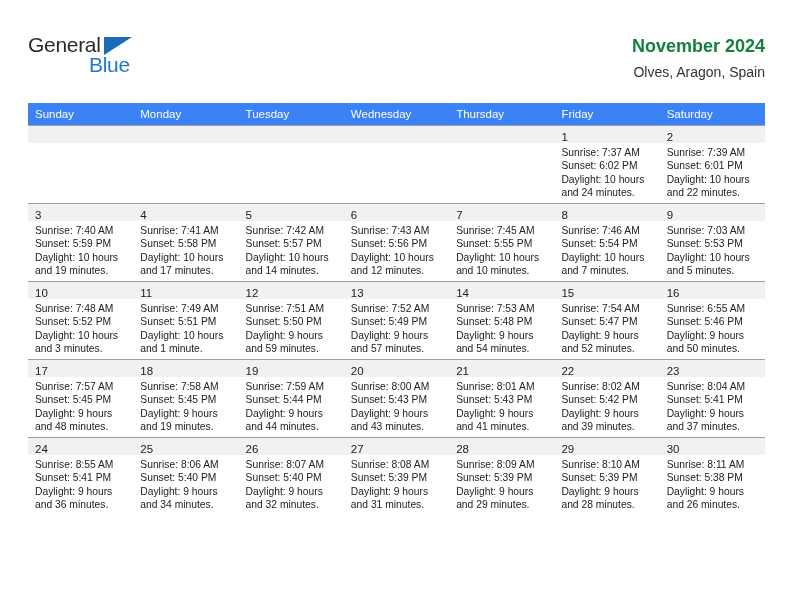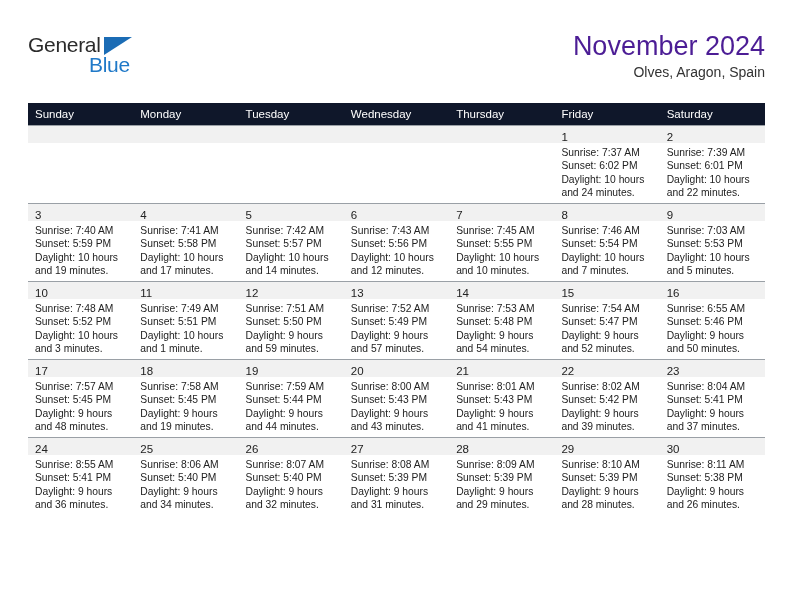--- a/index.html
+++ b/index.html
@@ -64,43 +64,44 @@
     font-family: "Liberation Sans", sans-serif;
   }
 
   .title-block {
     position: absolute;
     right: 0;
     top: 0;
     text-align: right;
   }
   .cal-title {
-    font-size: 27px;
-    color: #4c1d95;
+    font-size: 18px;
+    color: #15803d;
     line-height: 32px;
     white-space: nowrap;
+    font-weight: bold;
   }
   .cal-subtitle {
     font-size: 14px;
     color: #333333;
     line-height: 20px;
     white-space: nowrap;
   }
 
   
   .calendar {
     position: absolute;
     left: 28px;
     top: 103px;
     width: 737px;
     border-collapse: collapse;
     table-layout: fixed;
   }
   .calendar th {
-    background: #0f172a;
+    background: #3b82f6;
     color: #ffffff;
     font-size: 11.5px;
     font-weight: normal;
     text-align: left;
     padding: 5px 0 5px 7px;
     height: 12px;
     border: none;
   }
   .calendar td {
     width: 105.28px;

